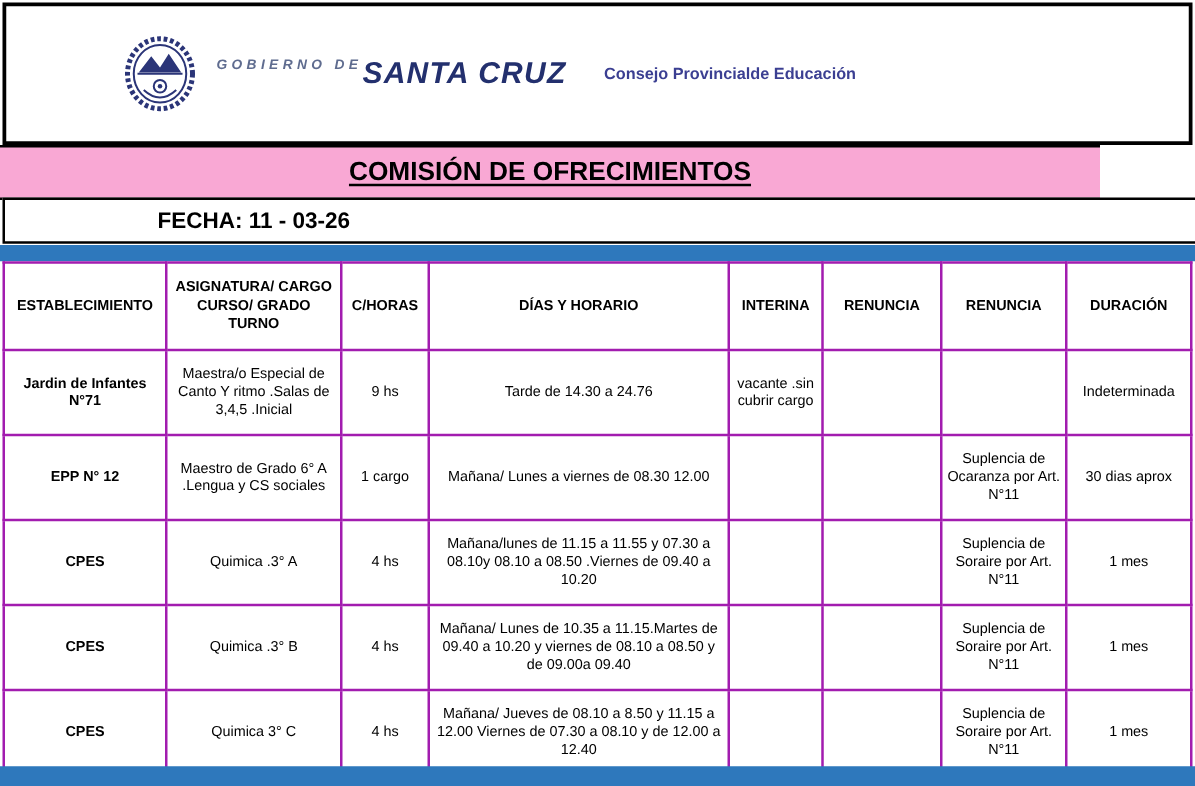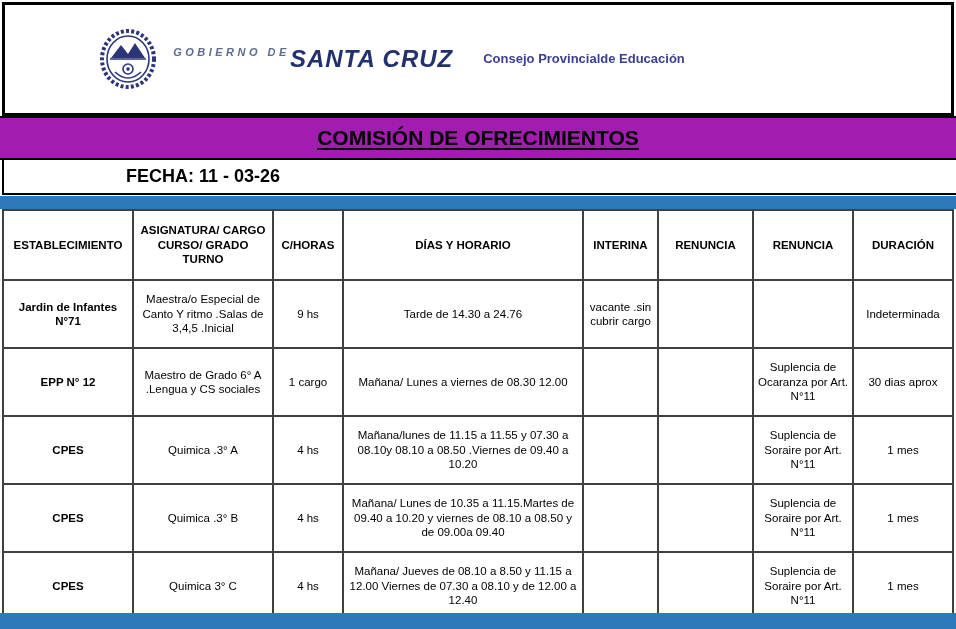--- a/index.html
+++ b/index.html
@@ -15,22 +15,22 @@
   }
   .logo-row{display:flex;align-items:center;gap:16px;transform:translateX(-86px);}
   .seal{width:58px;height:62px;flex:0 0 auto;}
   .gov-block{display:flex;flex-direction:row;line-height:1.1;font-style:italic;}
   .gov-line1{font-size:11px;letter-spacing:3.5px;color:#5f6c8f;font-weight:600;}
   .gov-line2{font-size:24px;font-weight:bold;color:#23306e;letter-spacing:1px;}
   .council-block{margin-left:14px;display:flex;flex-direction:row;line-height:1.25;
     font-size:13px;color:#3b3f92;font-weight:600;}
   
   .title-bar{
-    position:absolute;top:116px;left:0;width:956px;height:40px;
-    background:#a21caf;display:flex;align-items:center;justify-content:center;
+    position:absolute;top:116px;left:0;width:880px;height:40px;
+    background:#f9a8d4;display:flex;align-items:center;justify-content:center;
     border-top:2px solid #000;border-bottom:2px solid #000;
   }
   .title-text{
     font-size:21px;font-weight:bold;color:#000;
     text-decoration:underline;text-decoration-thickness:2px;text-underline-offset:3px;
   }
   
   .loc-bar{
     position:absolute;top:158px;left:2px;width:946px;height:33px;
     border:2px solid #000;background:#fff;
@@ -40,21 +40,21 @@
   .loc-text,.fecha-text{font-size:18px;font-weight:bold;white-space:nowrap;}
   .blue-strip{
     position:absolute;top:196px;left:0;width:956px;height:13px;background:#2e78bc;
   }
   
   table.offers{
     position:absolute;top:209px;left:2px;width:950px;
     border-collapse:collapse;table-layout:fixed;background:#fff;
   }
   table.offers th,table.offers td{
-    border:2px solid #404040;text-align:center;vertical-align:middle;
+    border:2px solid #a21caf;text-align:center;vertical-align:middle;
     padding:2px 3px;font-size:11.5px;line-height:1.25;overflow:hidden;
     word-wrap:break-word;
   }
   table.offers th{font-weight:bold;height:64px;}
   table.offers td{height:62px;}
   td.col-estab{font-weight:bold;}
   
   .footer-bar{
     position:absolute;top:613px;left:0;width:956px;height:16px;background:#2e78bc;
   }

